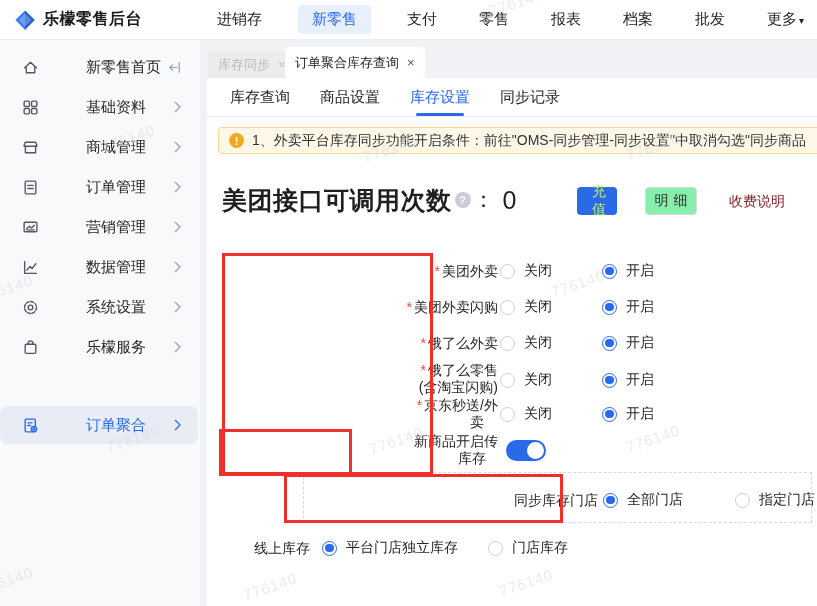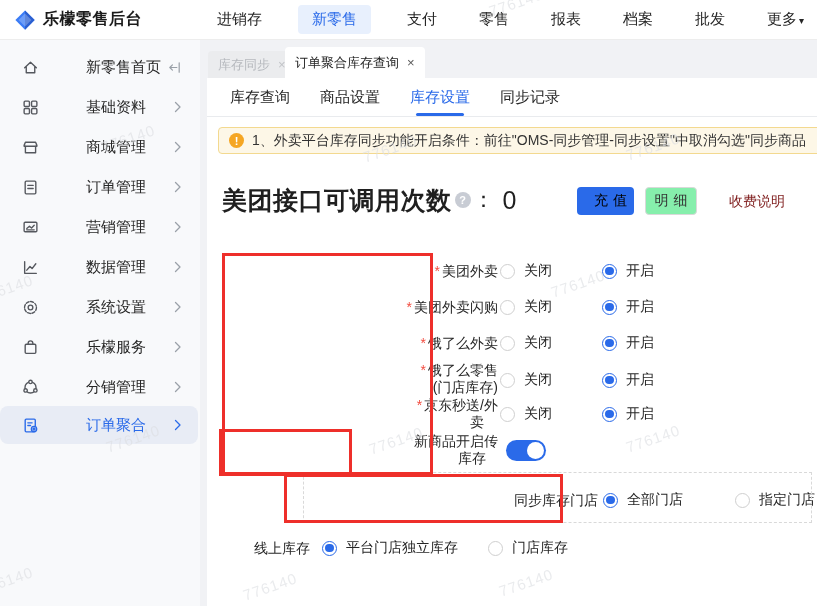--- a/index.html
+++ b/index.html
@@ -57,21 +57,21 @@
 
   
   .title-row { position: absolute; left: 22px; top: 143px; height: 34px; display: flex; align-items: center; }
   .page-title { font-size: 25px; font-weight: bold; color: #1f1f1f; letter-spacing: 0.5px; }
   .help-icon { width: 16px; height: 16px; border-radius: 50%; background: #c8ccd4; color: #fff; font-size: 11px;
             font-weight: bold; display: flex; align-items: center; justify-content: center; margin-left: 3px; cursor: pointer; }
   .title-colon { font-size: 22px; color: #1f1f1f; margin-left: 2px; }
   .title-count { font-size: 25px; color: #1f1f1f; margin-left: 8px; }
   .btn { position: absolute; height: 28px; border-radius: 4px; font-size: 14px; display: flex; align-items: center;
          justify-content: center; letter-spacing: 5px; padding-left: 5px; cursor: pointer; z-index: 3; }
-  .btn-primary { left: 377px; top: 147px; width: 57px; background: #2a6ae9; color: #000000; padding-left: 15px; }
+  .btn-primary { left: 377px; top: 147px; width: 40px; background: #2a6ae9; color: #bef264; padding-left: 15px; }
   .btn-default { left: 445px; top: 147px; width: 52px; background: #86efac; color: #333; border: 1px solid #d9d9d9; }
   .fee-link { position: absolute; left: 529px; top: 153px; font-size: 14px; color: #7f1d1d; cursor: pointer; z-index: 3; }
 
   
   .flabel { position: absolute; width: 148px; text-align: right; font-size: 14px; color: #262626; line-height: 17px; z-index: 3; }
   .req { color: #f24b3f; margin-right: 2px; }
   .rgroup { position: absolute; height: 20px; display: flex; align-items: center; gap: 9px; cursor: pointer; z-index: 3; }
   .radio { width: 15px; height: 15px; border-radius: 50%; border: 1px solid #cfcfcf; background: #fff; flex: none; }
   .radio.checked { border: 1.5px solid #2a6ae9; position: relative; }
   .radio.checked::after { content: ""; position: absolute; inset: 2.2px; border-radius: 50%; background: #2a6ae9; }
@@ -222,36 +222,20 @@
             <path d="M5.8 5V4a2.2 2.2 0 0 1 4.4 0v1"></path>
           </svg>
         </span>
       <span class="s-label">乐檬服务</span>
       <span class="s-trail">
           <svg width="8" height="12" viewBox="0 0 8 12">
             <path d="M1.5 1.5 6 6l-4.5 4.5"></path>
           </svg>
         </span>
     </div>
-    <div class="side-item" style="top:328px">
-      <span class="s-icon">
-          <svg width="17" height="17" viewBox="0 0 16 16">
-            <circle cx="8" cy="8" r="5.2"></circle>
-            <circle cx="8" cy="2.8" r="1.6" fill="#f8f9fb"></circle>
-            <circle cx="3.4" cy="10.8" r="1.6" fill="#f8f9fb"></circle>
-            <circle cx="12.6" cy="10.8" r="1.6" fill="#f8f9fb"></circle>
-          </svg>
-        </span>
-      <span class="s-label">分销管理</span>
-      <span class="s-trail">
-          <svg width="8" height="12" viewBox="0 0 8 12">
-            <path d="M1.5 1.5 6 6l-4.5 4.5"></path>
-          </svg>
-        </span>
-    </div>
     <div class="side-item active" style="top:366px">
       <span class="s-icon">
           <svg width="17" height="17" viewBox="0 0 16 16">
             <rect x="3" y="2" width="9.5" height="12" rx="1"></rect>
             <path d="M5.5 5.5h4M5.5 8h2.5"></path>
             <circle cx="11.3" cy="11.3" r="2.5" fill="#e8ecf5"></circle>
             <circle cx="11.3" cy="11.3" r="0.9"></circle>
           </svg>
         </span>
       <span class="s-label">订单聚合</span>
@@ -322,21 +306,21 @@
         <span class="radio"></span>
         <span class="rlabel">关闭</span>
       </div>
     <div class="rgroup" style="left:402px;top:293px">
         <span class="radio checked"></span>
         <span class="rlabel">开启</span>
       </div>
 
     <div class="flabel" style="left:150px;top:322px">
         <div><span class="req">*</span><span>饿了么零售</span></div>
-        <div>(门店库存)</div>
+        <div>(含淘宝闪购)</div>
       </div>
     <div class="rgroup" style="left:300px;top:330px">
         <span class="radio"></span>
         <span class="rlabel">关闭</span>
       </div>
     <div class="rgroup" style="left:402px;top:330px">
         <span class="radio checked"></span>
         <span class="rlabel">开启</span>
       </div>
 

